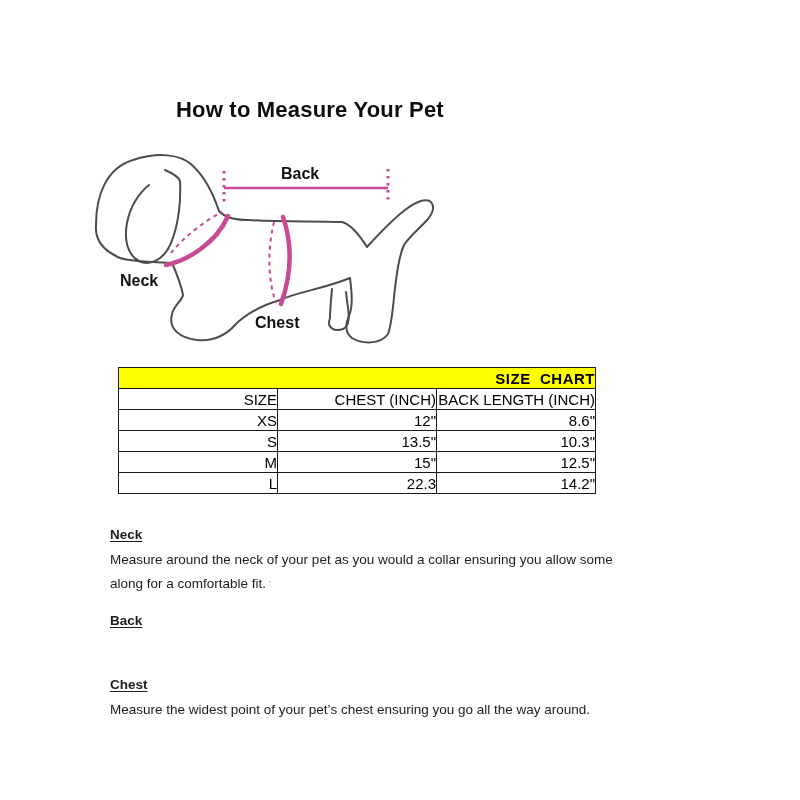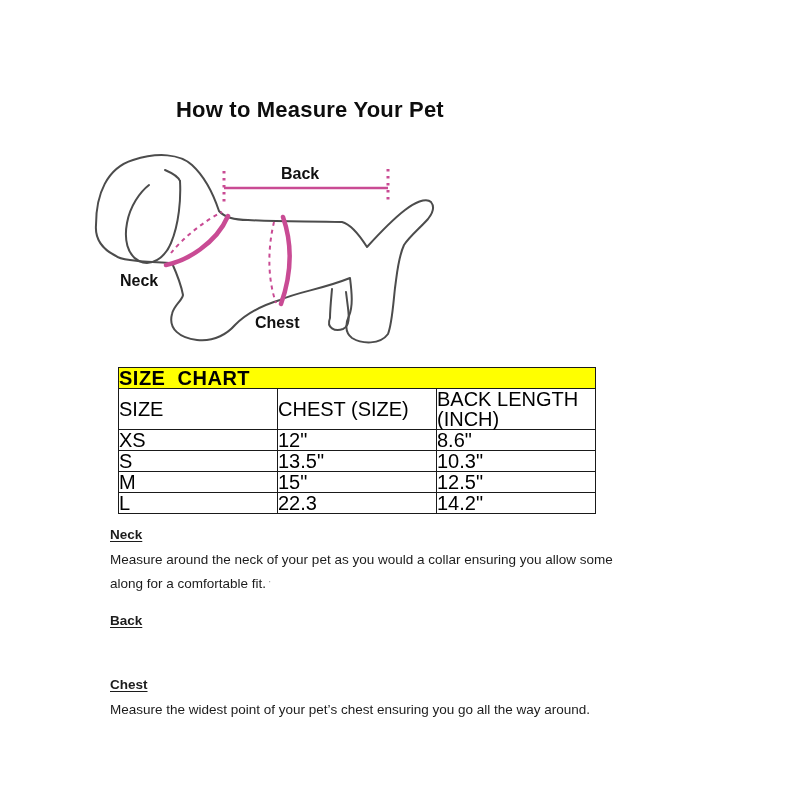--- a/index.html
+++ b/index.html
@@ -10,22 +10,22 @@
   .diagram-label{font-size:16px;font-weight:700;color:#111;}
   .lbl-back{left:281px;top:165px;}
   .lbl-neck{left:120px;top:272px;}
   .lbl-chest{left:255px;top:314px;}
   svg .body-line{fill:none;stroke:var(--outline,#4c4c4c);stroke-width:2;stroke-linecap:round;stroke-linejoin:round;}
   svg .band-solid{fill:none;stroke:var(--band,#c94b94);stroke-width:4.5;stroke-linecap:round;}
   svg .band-thin{fill:none;stroke:var(--band,#c94b94);stroke-width:2.5;}
   svg .band-dash{fill:none;stroke:var(--band,#c94b94);stroke-width:2;stroke-dasharray:4 4;stroke-linecap:butt;}
   svg .band-dots{fill:none;stroke:var(--band,#c94b94);stroke-width:3;stroke-dasharray:2.5 4.5;}
   table.size-chart{position:absolute;left:118px;top:367px;width:478px;border-collapse:collapse;table-layout:fixed;}
-  table.size-chart td{border:1.5px solid #1a1a1a;height:20px;padding:0;text-align:left;
-        font-size:20px;color:#000;line-height:1;}
+  table.size-chart td{border:1.5px solid #1a1a1a;height:20px;padding:0;text-align:right;
+        font-size:15px;color:#000;line-height:1;}
   td.chart-title{background:var(--header-bg,#ffff00);font-weight:700;font-size:15px;
         letter-spacing:.5px;white-space:pre;}
   .col-size{width:140px;}.col-chest{width:164px;}.col-back{width:174px;}
   .section{position:absolute;left:110px;width:560px;}
   .sec-1{top:525px;}.sec-2{top:611px;}.sec-3{top:675px;}
   .section h3{margin:0 0 5px 0;font-size:13.5px;line-height:19px;font-weight:700;
         text-decoration:underline;text-underline-offset:2px;color:#1c1c1c;}
   .section .line{font-size:13.5px;line-height:22px;color:#1c1c1c;}
   .trail-mark{color:#999;font-size:10px;vertical-align:3px;margin-left:2px;}
 </style>
@@ -86,21 +86,21 @@
 <div class="abs diagram-label lbl-neck">Neck</div>
 <div class="abs diagram-label lbl-chest">Chest</div>
 
 <table class="size-chart">
   <tbody>
     <tr>
       <td class="chart-title" colspan="3">SIZE  CHART</td>
     </tr>
     <tr>
       <td class="col-size">SIZE</td>
-      <td class="col-chest">CHEST (SIZE)</td>
+      <td class="col-chest">CHEST (INCH)</td>
       <td class="col-back">BACK LENGTH (INCH)</td>
     </tr>
     <tr>
       <td>XS</td>
       <td>12"</td>
       <td>8.6"</td>
     </tr>
     <tr>
       <td>S</td>
       <td>13.5"</td>

